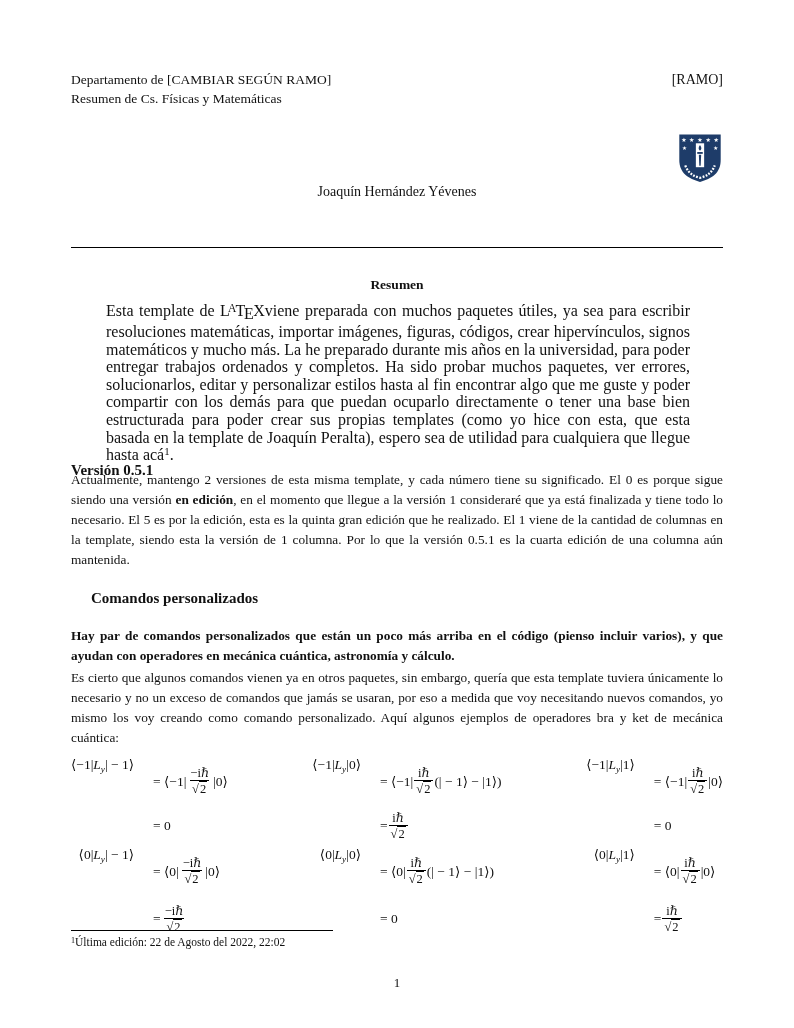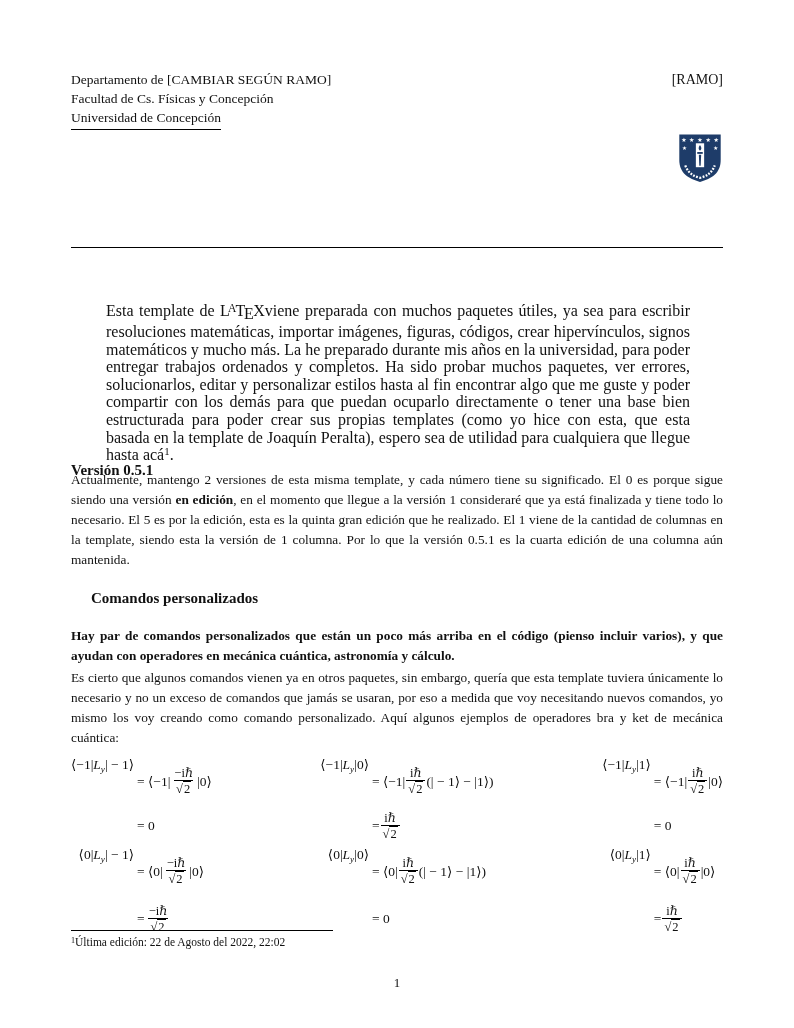--- a/index.html
+++ b/index.html
@@ -27,21 +27,21 @@
   .abstract-body{position:absolute;left:106px;top:300px;width:584px;font-size:16px;line-height:17.6px;text-align:justify;}
   .latex{white-space:nowrap;}
   .lx-a{font-size:0.72em;vertical-align:0.34em;margin-left:-0.16em;margin-right:-0.08em;}
   .lx-e{vertical-align:-0.22em;margin-left:-0.07em;margin-right:-0.04em;}
   sup.fnref{font-size:0.68em;vertical-align:0.45em;line-height:0;}
   
   .sec-heading{position:absolute;left:71px;font-size:15px;font-weight:bold;}
   .body-par{position:absolute;left:71px;width:652px;font-size:13.3px;line-height:20px;text-align:justify;}
   
   .eq-block{position:absolute;left:71px;top:756px;width:652px;display:flex;justify-content:space-between;font-size:13.5px;}
-  .eqcol{display:grid;grid-template-columns:max-content max-content;align-items:center;column-gap:3px;}
+  .eqcol{display:grid;grid-template-columns:max-content max-content;align-items:center;column-gap:19px;}
   .cell-l{justify-self:end;white-space:nowrap;}
   .cell-r{justify-self:start;white-space:nowrap;display:flex;align-items:center;}
   .rh1{min-height:50px;} .rh2{min-height:40px;} .rh3{min-height:50px;} .rh4{min-height:46px;}
   .mtxt{font-style:normal;}
   .mop i{font-style:italic;}
   .mop sub{font-style:italic;font-size:0.68em;vertical-align:-0.28em;line-height:0;}
   .frac{display:inline-flex;flex-direction:column;align-items:center;vertical-align:middle;margin:0 1px;font-size:12.5px;line-height:1.12;}
   .frac .num{padding:0 3px;}
   .frac .den{border-top:1px solid #000;padding:1px 2px 0 2px;white-space:nowrap;}
   .frac .radicand{border-top:1px solid #000;padding:0 1px;}
@@ -51,22 +51,21 @@
   .footnote sup{font-size:0.7em;vertical-align:0.4em;}
   .page-number{position:absolute;left:0;top:975px;width:100%;text-align:center;font-size:13px;}
 </style>
 </head>
 <body>
 
 <div class="page">
 
   <div class="hdr-left">
     <div>Departamento de [CAMBIAR SEGÚN RAMO]</div>
-    <div>Facultad de Cs. Físicas y Concepción</div>
-    <div><span class="hdr-underline">Universidad de Concepción</span></div>
+    <div>Resumen de Cs. Físicas y Matemáticas</div>
   </div>
   <div class="hdr-right">[RAMO]</div>
 
   <div class="crest">
     <svg viewBox="0 0 100 108" width="46" height="50" xmlns="http://www.w3.org/2000/svg">
       <path d="M5 3 H95 V58 C95 88 75 99 50 106 C25 99 5 88 5 58 Z" fill="#1e3c69"></path>
       <text x="15" y="19" font-size="13" fill="#ffffff" text-anchor="middle">★</text>
       <text x="32" y="19" font-size="13" fill="#ffffff" text-anchor="middle">★</text>
       <text x="50" y="19" font-size="13" fill="#ffffff" text-anchor="middle">★</text>
       <text x="68" y="19" font-size="13" fill="#ffffff" text-anchor="middle">★</text>
@@ -75,24 +74,26 @@
       <text x="84" y="36" font-size="12" fill="#ffffff" text-anchor="middle">★</text>
       <rect x="41" y="22" width="18" height="52" fill="#ffffff"></rect>
       <path d="M50 26 C46 31 46 36 50 38 C54 36 54 31 50 26 Z" fill="#1e3c69"></path>
       <rect x="44" y="41" width="12" height="4" fill="#1e3c69"></rect>
       <path d="M47.5 47 H52.5 L51.5 71 H48.5 Z" fill="#1e3c69"></path>
       <path d="M18 70 Q26 92 50 97 Q74 92 82 70" stroke="#ffffff" stroke-width="5" fill="none" stroke-dasharray="4 3"></path>
     </svg>
   </div>
 
   <div class="title-block">
+    <div class="doc-author">Joaquín Hernández Yévenes</div>
   </div>
 
   <div class="rule-full"></div>
 
+  <div class="abstract-heading">Resumen</div>
   <div class="abstract-body"><span>Esta template de </span><span class="latex"><span>L</span><span class="lx-a">A</span><span>T</span><span class="lx-e">E</span><span>X</span></span><span>viene preparada con muchos paquetes útiles, ya sea para escribir resoluciones matemáticas, importar imágenes, figuras, códigos, crear hipervínculos, signos matemáticos y mucho más. La he preparado durante mis años en la universidad, para poder entregar trabajos ordenados y completos. Ha sido probar muchos paquetes, ver errores, solucionarlos, editar y personalizar estilos hasta al fin encontrar algo que me guste y poder compartir con los demás para que puedan ocuparlo directamente o tener una base bien estructurada para poder crear sus propias templates (como yo hice con esta, que esta basada en la template de Joaquín Peralta), espero sea de utilidad para cualquiera que llegue hasta acá</span><sup class="fnref">1</sup><span>.</span></div>
 
   <div class="sec-heading" style="top:440px;margin-top:22px;">Versión 0.5.1</div>
   <div class="body-par" style="top:470px;"><span>Actualmente, mantengo 2 versiones de esta misma template, y cada número tiene su significado. El 0 es porque sigue siendo una versión </span><b>en edición</b><span>, en el momento que llegue a la versión 1 consideraré que ya está finalizada y tiene todo lo necesario. El 5 es por la edición, esta es la quinta gran edición que he realizado. El 1 viene de la cantidad de columnas en la template, siendo esta la versión de 1 columna. Por lo que la versión 0.5.1 es la cuarta edición de una columna aún mantenida.</span></div>
 
   <div class="sec-heading" style="top:590px;margin-left:20px;">Comandos personalizados</div>
   <div class="body-par" style="top:626px;font-weight:bold;">Hay par de comandos personalizados que están un poco más arriba en el código (pienso incluir varios), y que ayudan con operadores en mecánica cuántica, astronomía y cálculo.</div>
   <div class="body-par" style="top:668px;">Es cierto que algunos comandos vienen ya en otros paquetes, sin embargo, quería que esta template tuviera únicamente lo necesario y no un exceso de comandos que jamás se usaran, por eso a medida que voy necesitando nuevos comandos, yo mismo los voy creando como comando personalizado. Aquí algunos ejemplos de operadores bra y ket de mecánica cuántica:</div>
 
   <div class="eq-block" id="eq-block">

